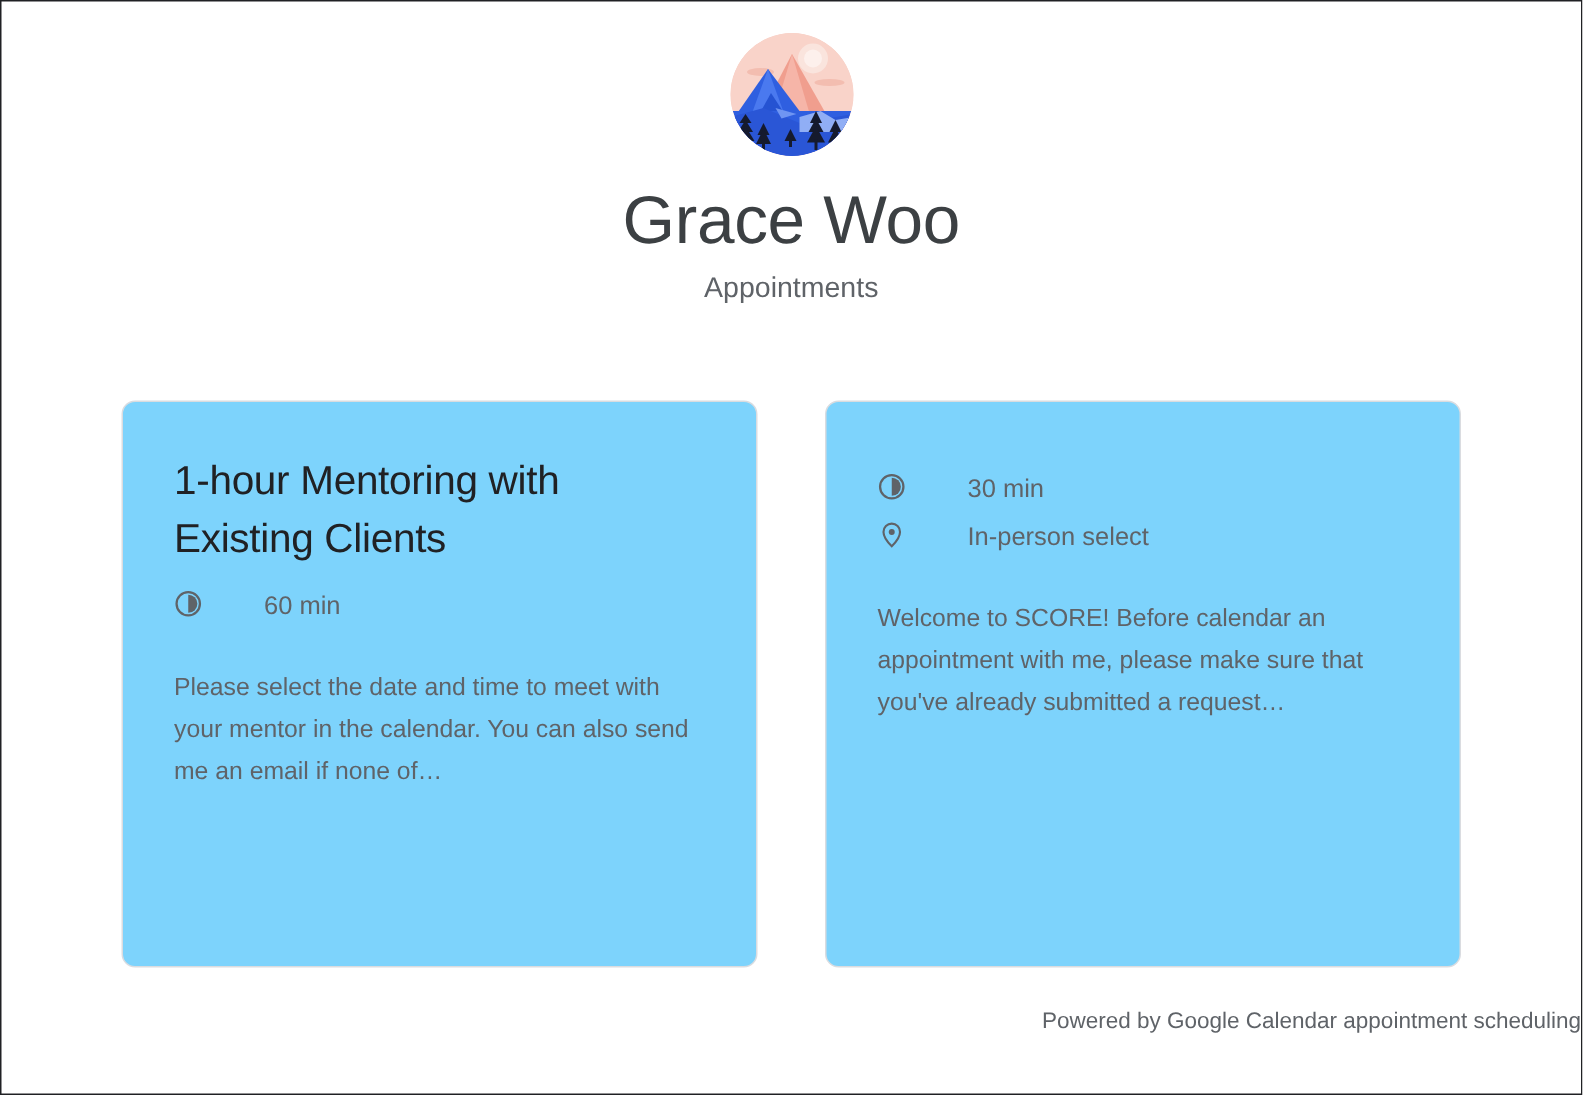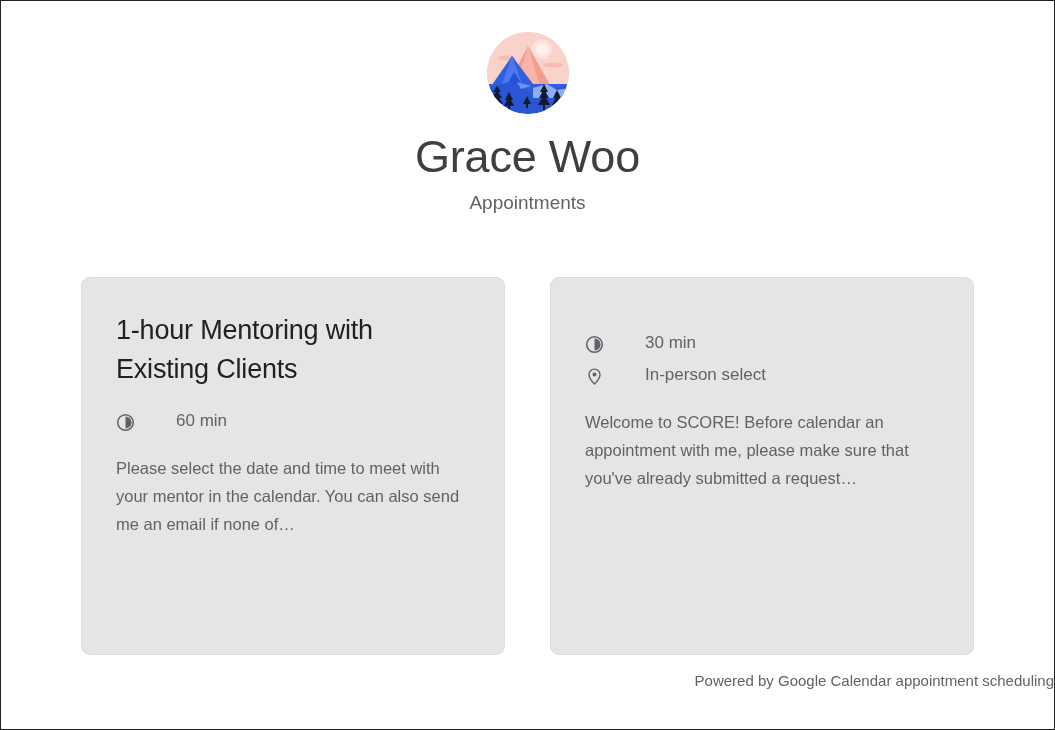--- a/index.html
+++ b/index.html
@@ -16,21 +16,21 @@
     width: 1055px;
     height: 730px;
     background: #ffffff;
     box-sizing: border-box;
     border: 1px solid #202124;
     overflow: hidden;
   }
 
   
   .header {
-    padding-top: 31px;
+    padding-top: 21px;
     text-align: center;
   }
   .avatar {
     width: 82px;
     height: 82px;
     border-radius: 50%;
     margin: 0 auto;
     overflow: hidden;
     display: block;
     background: #f7cfc6;
@@ -59,39 +59,39 @@
     justify-content: center;
     gap: 45px;
     margin-top: 62px;
   }
   .card {
     width: 424px;
     height: 378px;
     box-sizing: border-box;
     border: 1px solid #dadce0;
     border-radius: 9px;
-    background: #e5e5e5;
+    background: #7dd3fc;
     padding: 33px 34px 0 34px;
     text-align: left;
     cursor: pointer;
   }
   .card-title {
     font-size: 27px;
     line-height: 39px;
     font-weight: 400;
     color: #202124;
     letter-spacing: -0.2px;
     margin: 0;
   }
   .meta-list {
     margin-top: 14px;
   }
   .meta-row {
     display: flex;
-    align-items: flex-end;
+    align-items: flex-start;
     height: 29px;
     margin-bottom: 3px;
   }
   .meta-icon {
     width: 27px;
     flex: 0 0 27px;
     display: flex;
     align-items: center;
     color: #5f6368;
   }

